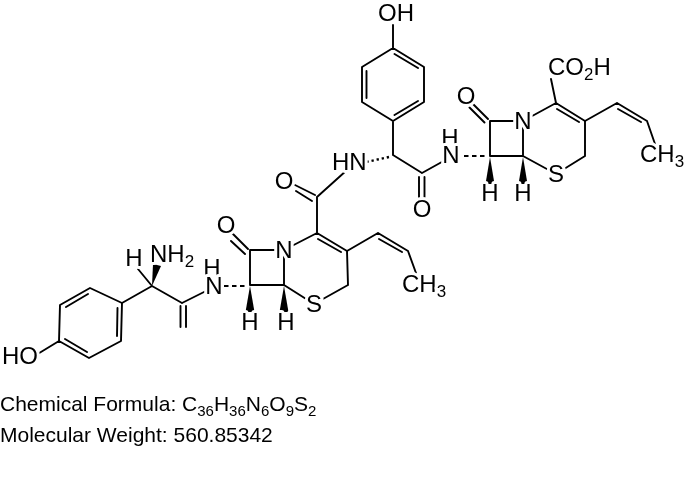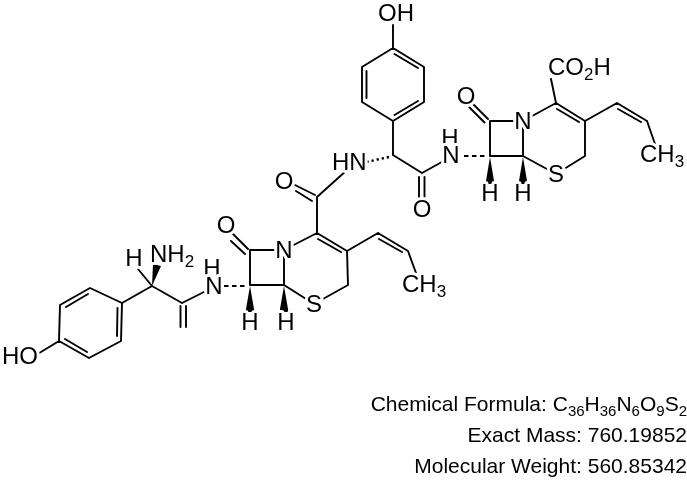--- a/index.html
+++ b/index.html
@@ -17,21 +17,21 @@
   svg.structure path.hashed { stroke-dasharray:2.3 2.9; stroke-width:2.4; stroke-linecap:butt; }
   svg.structure polygon { fill:var(--ink); stroke:none; }
   svg.structure text {
     font-family:"Liberation Sans","DejaVu Sans",sans-serif;
     font-size:24px; fill:var(--ink);
     paint-order:stroke; stroke:#fff; stroke-width:6px; stroke-linejoin:round;
   }
   svg.structure .sub { font-size:17px; }
   .caption {
     position:absolute; left:0; right:0; top:388px;
-    text-align:right; color:var(--ink);
+    text-align:left; color:var(--ink);
     font-size:21px; line-height:31px;
   }
   .caption sub { font-size:15px; line-height:0; }
 </style>
 </head>
 <body>
 
 <div class="page">
 
   <svg class="structure" width="687" height="485" viewBox="0 0 687 485">
@@ -120,17 +120,16 @@
       <text x="134" y="266" text-anchor="middle">H</text>
 
       <text x="150" y="262"><tspan>NH</tspan><tspan class="sub" dy="5">2</tspan></text>
 
       <text x="2" y="364">HO</text>
     </g>
   </svg>
 
   <div class="caption">
     <div class="caption-line"><span>Chemical Formula: C</span><sub>36</sub><span>H</span><sub>36</sub><span>N</span><sub>6</sub><span>O</span><sub>9</sub><span>S</span><sub>2</sub></div>
-    <div class="caption-line">Exact Mass: 760.19852</div>
     <div class="caption-line">Molecular Weight: 560.85342</div>
   </div>
 
 </div>
 
 </body></html>

